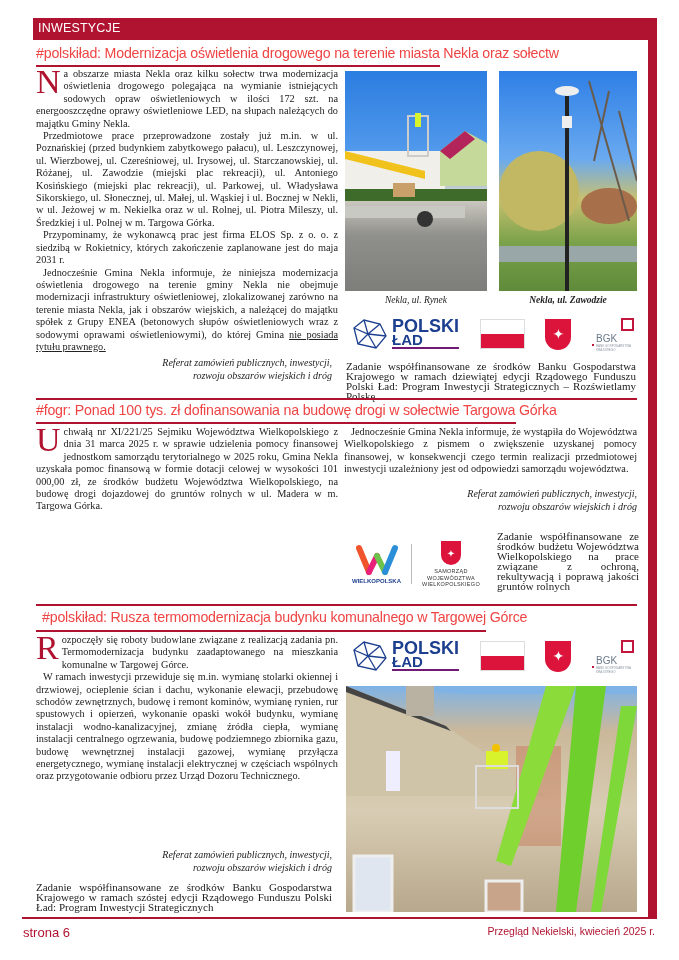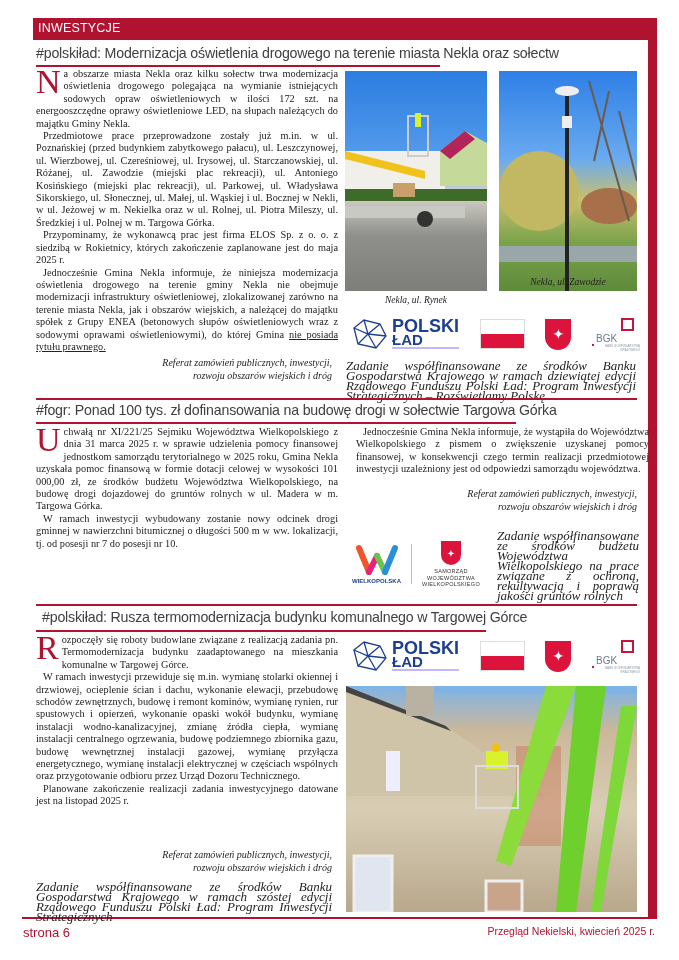--- a/index.html
+++ b/index.html
@@ -4,48 +4,48 @@
 <style>
   * { box-sizing: border-box; margin: 0; padding: 0; }
   html, body { width: 679px; height: 960px; background: #ffffff; overflow: hidden; }
   body { position: relative; font-family: "Liberation Serif", serif; color: #222; }
 
   .frame-top { position: absolute; left: 33px; top: 18px; width: 624px; height: 22px; background: #b0132f; }
   .frame-right { position: absolute; left: 648px; top: 18px; width: 9px; height: 901px; background: #b0132f; }
   .frame-bottom { position: absolute; left: 22px; top: 917px; width: 635px; height: 2px; background: #b0132f; }
   .section-label { position: absolute; left: 38px; top: 21px; color: #fff; font-family: "Liberation Sans", sans-serif; font-size: 12.5px; letter-spacing: 0.2px; }
 
-  .headline { position: absolute; font-family: "Liberation Sans", sans-serif; color: #404040; font-size: 14.2px; white-space: nowrap; letter-spacing: -0.2px; }
+  .headline { position: absolute; font-family: "Liberation Sans", sans-serif; color: #ef4444; font-size: 14.2px; white-space: nowrap; letter-spacing: -0.2px; }
   .rule { position: absolute; height: 1.5px; background: #b0132f; }
 
   .body-text { position: absolute; font-size: 10.3px; line-height: 12.4px; text-align: justify; hyphens: auto; }
   .body-text p { text-indent: 7px; }
   .body-text p.first { text-indent: 0; }
   .dropcap { float: left; font-size: 34px; line-height: 26px; color: #b0132f; margin: 1px 3px 0 0; font-family: "Liberation Serif", serif; }
   .underline { text-decoration: underline; }
 
   .signature { position: absolute; font-style: italic; font-size: 10px; line-height: 12.5px; text-align: right; }
   .caption { position: absolute; font-style: italic; font-size: 9.5px; text-align: center; }
-  .note { position: absolute; font-style: italic; font-size: 13px; line-height: 10px; text-align: justify; }
+  .note { position: absolute; font-size: 11px; line-height: 10px; text-align: justify; }
 
   .photo { position: absolute; overflow: hidden; }
   .photo-rynek { background: linear-gradient(180deg, #2b7de0 0%, #5aa0ee 45%, #d9d6cc 55%, #8f8f8b 75%, #7d7d7a 100%); }
   .photo-zawodzie { background: linear-gradient(180deg, #2e7fe6 0%, #6aaaf0 40%, #c8c070 58%, #7aa24a 78%, #5f8a3a 100%); }
   .photo-building { background: linear-gradient(180deg, #7fb3e6 0%, #cbb89a 20%, #d8cdb4 55%, #b8a88c 100%); }
 
   .logo-row { position: absolute; display: flex; align-items: center; }
   .pl-logo { display: flex; align-items: center; gap: 4px; }
   .pl-text { font-family: "Liberation Sans", sans-serif; color: #1d3f8f; font-weight: bold; line-height: 14px; }
   .pl-text .t1 { font-weight: bold; font-size: 18px; }
-  .pl-text .t2 { font-size: 15px; border-bottom: 2px solid #c4b5fd; }
+  .pl-text .t2 { font-size: 15px; border-bottom: 2px solid #701a75; }
   .flag { width: 45px; height: 30px; border: 1px solid #ddd; display: flex; flex-direction: column; }
   .flag .w { flex: 1; background: #fff; }
   .flag .r { flex: 1; background: #dc143c; }
   .emblem { width: 26px; height: 31px; background: #dc143c; border-radius: 0 0 13px 13px; display: flex; align-items: center; justify-content: center; color: #fff; font-size: 14px; }
-  .bgk { position: relative; width: 48px; height: 32px; font-family: "Liberation Sans", sans-serif; text-align: right; }
+  .bgk { position: relative; width: 48px; height: 32px; font-family: "Liberation Sans", sans-serif; }
   .bgk .box { position: absolute; right: 6px; top: 0; width: 13px; height: 13px; border: 2.5px solid #c3163d; }
   .bgk .txt { position: absolute; left: 4px; top: 15px; color: #6b7a8a; font-size: 10px; }
   .bgk .sub { position: absolute; left: 4px; top: 26px; color: #8d99a5; font-size: 3px; }
   .bgk .dot { position: absolute; left: 0; top: 26px; width: 2px; height: 2px; background: #c3163d; }
 
   .footer-left { position: absolute; left: 23px; top: 925px; color: #b0132f; font-family: "Liberation Sans", sans-serif; font-size: 13px; }
   .footer-right { position: absolute; right: 24px; top: 925px; color: #b0132f; font-family: "Liberation Sans", sans-serif; font-size: 10.5px; }
 
   .wlkp { display: flex; align-items: center; }
   .wlkp-label { font-family: "Liberation Sans", sans-serif; font-size: 6px; color: #1d3f8f; font-weight: bold; text-align: center; }
@@ -58,21 +58,21 @@
 <div class="frame-right"></div>
 <div class="frame-bottom"></div>
 <div class="section-label">INWESTYCJE</div>
 
 <div class="headline" style="left:36px; top:45px;">#polskiład: Modernizacja oświetlenia drogowego na terenie miasta Nekla oraz sołectw</div>
 <div class="rule" style="left:36px; top:65px; width:404px;"></div>
 
 <div class="body-text" style="left:36px; top:68px; width:302px;">
   <p class="first"><span class="dropcap">N</span><span>a obszarze miasta Nekla oraz kilku sołectw trwa modernizacja oświetlenia drogowego polegająca na wymianie istniejących sodowych opraw oświetleniowych w ilości 172 szt. na energooszczędne oprawy oświetleniowe LED, na słupach należących do majątku Gminy Nekla.</span></p>
   <p>Przedmiotowe prace przeprowadzone zostały już m.in. w ul. Poznańskiej (przed budynkiem zabytkowego pałacu), ul. Leszczynowej, ul. Wierzbowej, ul. Czereśniowej, ul. Irysowej, ul. Starczanowskiej, ul. Różanej, ul. Zawodzie (miejski plac rekreacji), ul. Antoniego Kosińskiego (miejski plac rekreacji), ul. Parkowej, ul. Władysława Sikorskiego, ul. Słonecznej, ul. Małej, ul. Wąskiej i ul. Bocznej w Nekli, w ul. Jeżowej w m. Nekielka oraz w ul. Rolnej, ul. Piotra Mileszy, ul. Średzkiej i ul. Polnej w m. Targowa Górka.</p>
-  <p>Przypominamy, że wykonawcą prac jest firma ELOS Sp. z o. o. z siedzibą w Rokietnicy, których zakończenie zaplanowane jest do maja 2025 r.</p>
+  <p>Przypominamy, że wykonawcą prac jest firma ELOS Sp. z o. o. z siedzibą w Rokietnicy, których zakończenie zaplanowane jest do maja 2031 r.</p>
   <p><span>Jednocześnie Gmina Nekla informuje, że niniejsza modernizacja oświetlenia drogowego na terenie gminy Nekla nie obejmuje modernizacji infrastruktury oświetleniowej, zlokalizowanej zarówno na terenie miasta Nekla, jak i obszarów wiejskich, a należącej do majątku spółek z Grupy ENEA (betonowych słupów oświetleniowych wraz z sodowymi oprawami oświetleniowymi), do której Gmina </span><span class="underline">nie posiada tytułu prawnego.</span></p>
 </div>
 
 <div class="signature" style="left:36px; top:357px; width:296px;">
   <div>Referat zamówień publicznych, inwestycji,</div>
   <div>rozwoju obszarów wiejskich i dróg</div>
 </div>
 
 <div class="photo photo-rynek" style="left:345px; top:71px; width:142px; height:220px;">
   <svg width="142" height="220" viewBox="0 0 142 220">
@@ -93,21 +93,21 @@
     <ellipse cx="40" cy="120" rx="40" ry="40" fill="#c2b864"></ellipse>
     <ellipse cx="110" cy="135" rx="28" ry="18" fill="#a8704a"></ellipse>
     <path d="M90 10 L130 150 M110 20 L95 90 M120 40 L138 110" stroke="#6b5b4b" stroke-width="2" fill="none"></path>
     <rect x="0" y="175" width="138" height="16" fill="#9aa7a8"></rect>
     <rect x="66" y="25" width="4" height="195" fill="#222"></rect>
     <ellipse cx="68" cy="20" rx="12" ry="5" fill="#eee"></ellipse>
     <rect x="63" y="45" width="10" height="12" fill="#eee"></rect>
   </svg>
 </div>
 <div class="caption" style="left:345px; top:295px; width:142px;">Nekla, ul. Rynek</div>
-<div class="caption" style="left:499px; top:277px; width:138px;">Nekla, ul. Zawodzie</div>
+<div class="caption" style="left:499px; top:295px; width:138px;font-weight:bold;">Nekla, ul. Zawodzie</div>
 
 <div class="logo-row" style="left:350px; top:318px; width:290px; justify-content:space-between;">
   <div class="pl-logo">
     <svg width="38" height="32" viewBox="0 0 38 32">
       <polygon points="4,10 14,2 30,6 36,18 26,30 8,26" fill="none" stroke="#1d3f8f" stroke-width="1.3"></polygon>
       <path d="M14,2 L18,16 L4,10 M18,16 L30,6 M18,16 L36,18 M18,16 L26,30 M18,16 L8,26" stroke="#1d3f8f" stroke-width="1.3" fill="none"></path>
     </svg>
     <div class="pl-text">
         <div class="t1">POLSKI</div>
         <div class="t2">ŁAD</div>
@@ -126,23 +126,22 @@
   </div>
 </div>
 <div class="note" style="left:346px; top:361px; width:290px;">Zadanie współfinansowane ze środków Banku Gospodarstwa Krajowego w ramach dziewiątej edycji Rządowego Funduszu Polski Ład: Program Inwestycji Strategicznych – Rozświetlamy Polskę</div>
 
 <div class="rule" style="left:36px; top:398px; width:601px;"></div>
 <div class="headline" style="left:36px; top:402px;">#fogr: Ponad 100 tys. zł dofinansowania na budowę drogi w sołectwie Targowa Górka</div>
 <div class="rule" style="left:36px; top:422px; width:480px;"></div>
 
 <div class="body-text" style="left:36px; top:426px; width:302px;">
   <p class="first"><span class="dropcap">U</span><span>chwałą nr XI/221/25 Sejmiku Województwa Wielkopolskiego z dnia 31 marca 2025 r. w sprawie udzielenia pomocy finansowej jednostkom samorządu terytorialnego w 2025 roku, Gmina Nekla uzyskała pomoc finansową w formie dotacji celowej w wysokości 101 000,00 zł, ze środków budżetu Województwa Wielkopolskiego, na budowę drogi dojazdowej do gruntów rolnych w ul. Madera w m. Targowa Górka.</span></p>
-  <p>W ramach inwestycji wybudowany zostanie nowy odcinek drogi gminnej w nawierzchni bitumicznej o długości 500 m w ww. lokalizacji, tj. od posesji nr 7 do posesji nr 10.</p>
-</div>
-<div class="body-text" style="left:356px; top:426px; width:293px;">
+</div>
+<div class="body-text" style="left:344px; top:426px; width:293px;">
   <p>Jednocześnie Gmina Nekla informuje, że wystąpiła do Województwa Wielkopolskiego z pismem o zwiększenie uzyskanej pomocy finansowej, w konsekwencji czego termin realizacji przedmiotowej inwestycji uzależniony jest od odpowiedzi samorządu województwa.</p>
 </div>
 <div class="signature" style="left:344px; top:488px; width:293px;">
   <div>Referat zamówień publicznych, inwestycji,</div>
   <div>rozwoju obszarów wiejskich i dróg</div>
 </div>
 
 <div class="logo-row" style="left:352px; top:541px; gap:10px;">
   <div class="wlkp" style="flex-direction:column;">
     <svg width="44" height="34" viewBox="0 0 44 34">
@@ -165,21 +164,20 @@
 </div>
 <div class="note" style="left:497px; top:531px; width:142px;">Zadanie współfinansowane ze środków budżetu Województwa Wielkopolskiego na prace związane z ochroną, rekultywacją i poprawą jakości gruntów rolnych</div>
 
 <div class="rule" style="left:36px; top:604px; width:601px;"></div>
 <div class="headline" style="left:42px; top:609px;">#polskiład: Rusza termomodernizacja budynku komunalnego w Targowej Górce</div>
 <div class="rule" style="left:36px; top:630px; width:450px;"></div>
 
 <div class="body-text" style="left:36px; top:634px; width:302px;">
   <p class="first"><span class="dropcap">R</span><span>ozpoczęły się roboty budowlane związane z realizacją zadania pn. Termomodernizacja budynku zaadaptowanego na mieszkania komunalne w Targowej Górce.</span></p>
   <p>W ramach inwestycji przewiduje się m.in. wymianę stolarki okiennej i drzwiowej, ocieplenie ścian i dachu, wykonanie elewacji, przebudowę schodów zewnętrznych, budowę i remont kominów, wymianę rynien, rur spustowych i opierzeń, wykonanie opaski wokół budynku, wymianę instalacji wodno-kanalizacyjnej, zmianę źródła ciepła, wymianę instalacji centralnego ogrzewania, budowę podziemnego zbiornika gazu, budowę wewnętrznej instalacji gazowej, wymianę przyłącza energetycznego, wymianę instalacji elektrycznej w częściach wspólnych oraz przygotowanie odbioru przez Urząd Dozoru Technicznego.</p>
-  <p>Planowane zakończenie realizacji zadania inwestycyjnego datowane jest na listopad 2025 r.</p>
 </div>
 <div class="signature" style="left:36px; top:849px; width:296px;">
   <div>Referat zamówień publicznych, inwestycji,</div>
   <div>rozwoju obszarów wiejskich i dróg</div>
 </div>
 <div class="note" style="left:36px; top:882px; width:296px;">Zadanie współfinansowane ze środków Banku Gospodarstwa Krajowego w ramach szóstej edycji Rządowego Funduszu Polski Ład: Program Inwestycji Strategicznych</div>
 
 <div class="logo-row" style="left:350px; top:640px; width:290px; justify-content:space-between;">
   <div class="pl-logo">
     <svg width="38" height="32" viewBox="0 0 38 32">

